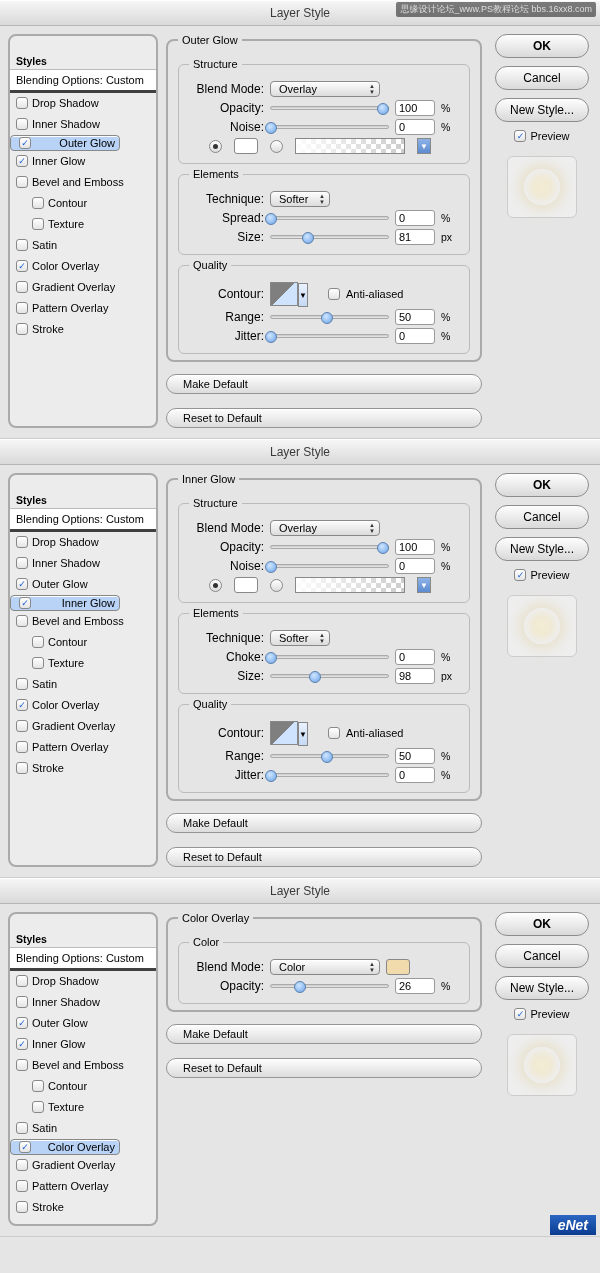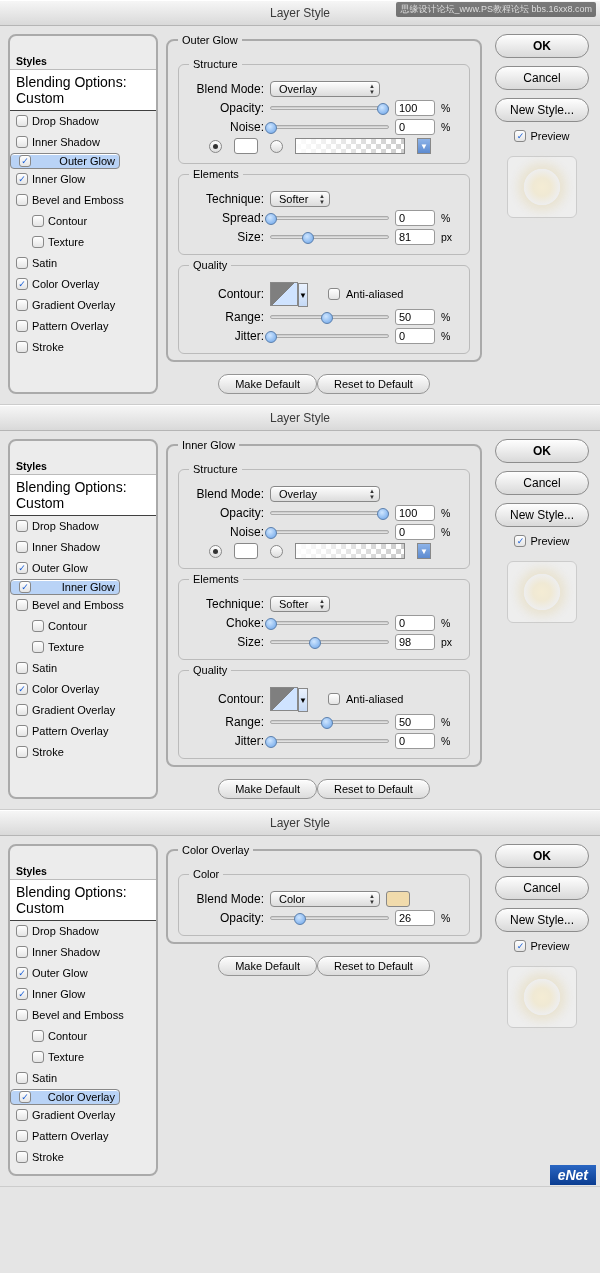--- a/index.html
+++ b/index.html
@@ -40,23 +40,23 @@
     padding: 16px 0 6px;
   }
   .styles-head {
     padding: 3px 6px 2px;
     font-size: 10.5px;
     font-weight: bold;
     border-bottom: 1px solid #bbb;
   }
   .blend-opt {
     background: #fff;
-    border-bottom: 1px solid #404040;
+    border-bottom: 3px solid #404040;
     padding: 4px 6px;
-    font-size: 14px;
+    font-size: 11px;
   }
   .style-item {
     display: flex;
     align-items: center;
     padding: 4px 4px 4px 6px;
     font-size: 11px;
     gap: 4px;
     border-bottom: 1px solid transparent;
   }
   .style-item.sub { padding-left: 22px; }
@@ -117,21 +117,21 @@
   .radio .dot{width:5px;height:5px;border-radius:50%;background:#333;}
   .colorwell { width:24px;height:16px;border:1px solid #888;border-radius:3px;background:#f1dbac; }
   .colorwell.white{background:#fff;}
   .gradwell { width:110px;height:16px;border:1px solid #888;background:repeating-conic-gradient(#ccc 0 25%,#fff 0 50%) 0 0/10px 10px; position:relative; }
   .gradwell::after{content:"";position:absolute;inset:0;background:linear-gradient(90deg, rgba(255,255,255,.95), rgba(255,255,255,0));}
   .gradarr { width:14px;height:16px;border:1px solid #888;background:linear-gradient(#8db3e8,#5d8bd0);display:inline-flex;align-items:center;justify-content:center;color:#fff;font-size:8px;}
   .contour {
     width:28px;height:24px;border:1px solid #888;background:linear-gradient(135deg,#7f7f7f 50%,#cfe3ff 50%);position:relative;
   }
   .contour .arr{position:absolute;right:-11px;top:0;width:10px;height:24px;border:1px solid #888;background:linear-gradient(#eaf2fe,#c5d9f5);display:flex;align-items:center;justify-content:center;font-size:8px;}
-  .btnrow { display:flex; justify-content:center; margin:6px 0 0; }
+  .btnrow { display:flex; justify-content:center; gap:14px; margin:6px 0 0;flex-direction:column; }
   .pushbtn {
     background: linear-gradient(#fdfdfd,#dcdcdc); border:1px solid #959595;
     border-radius: 12px; padding:3px 16px; font-size:11px;
     box-shadow: 0 1px 0 #fff inset;
   }
   
   .rightcol { width:100px; margin-left:10px; display:flex;flex-direction:column;gap:8px;align-items:center; }
   .mainbtn {
     width:94px; text-align:center; padding:4px 0;
     background: linear-gradient(#fefefe,#d9d9d9);

